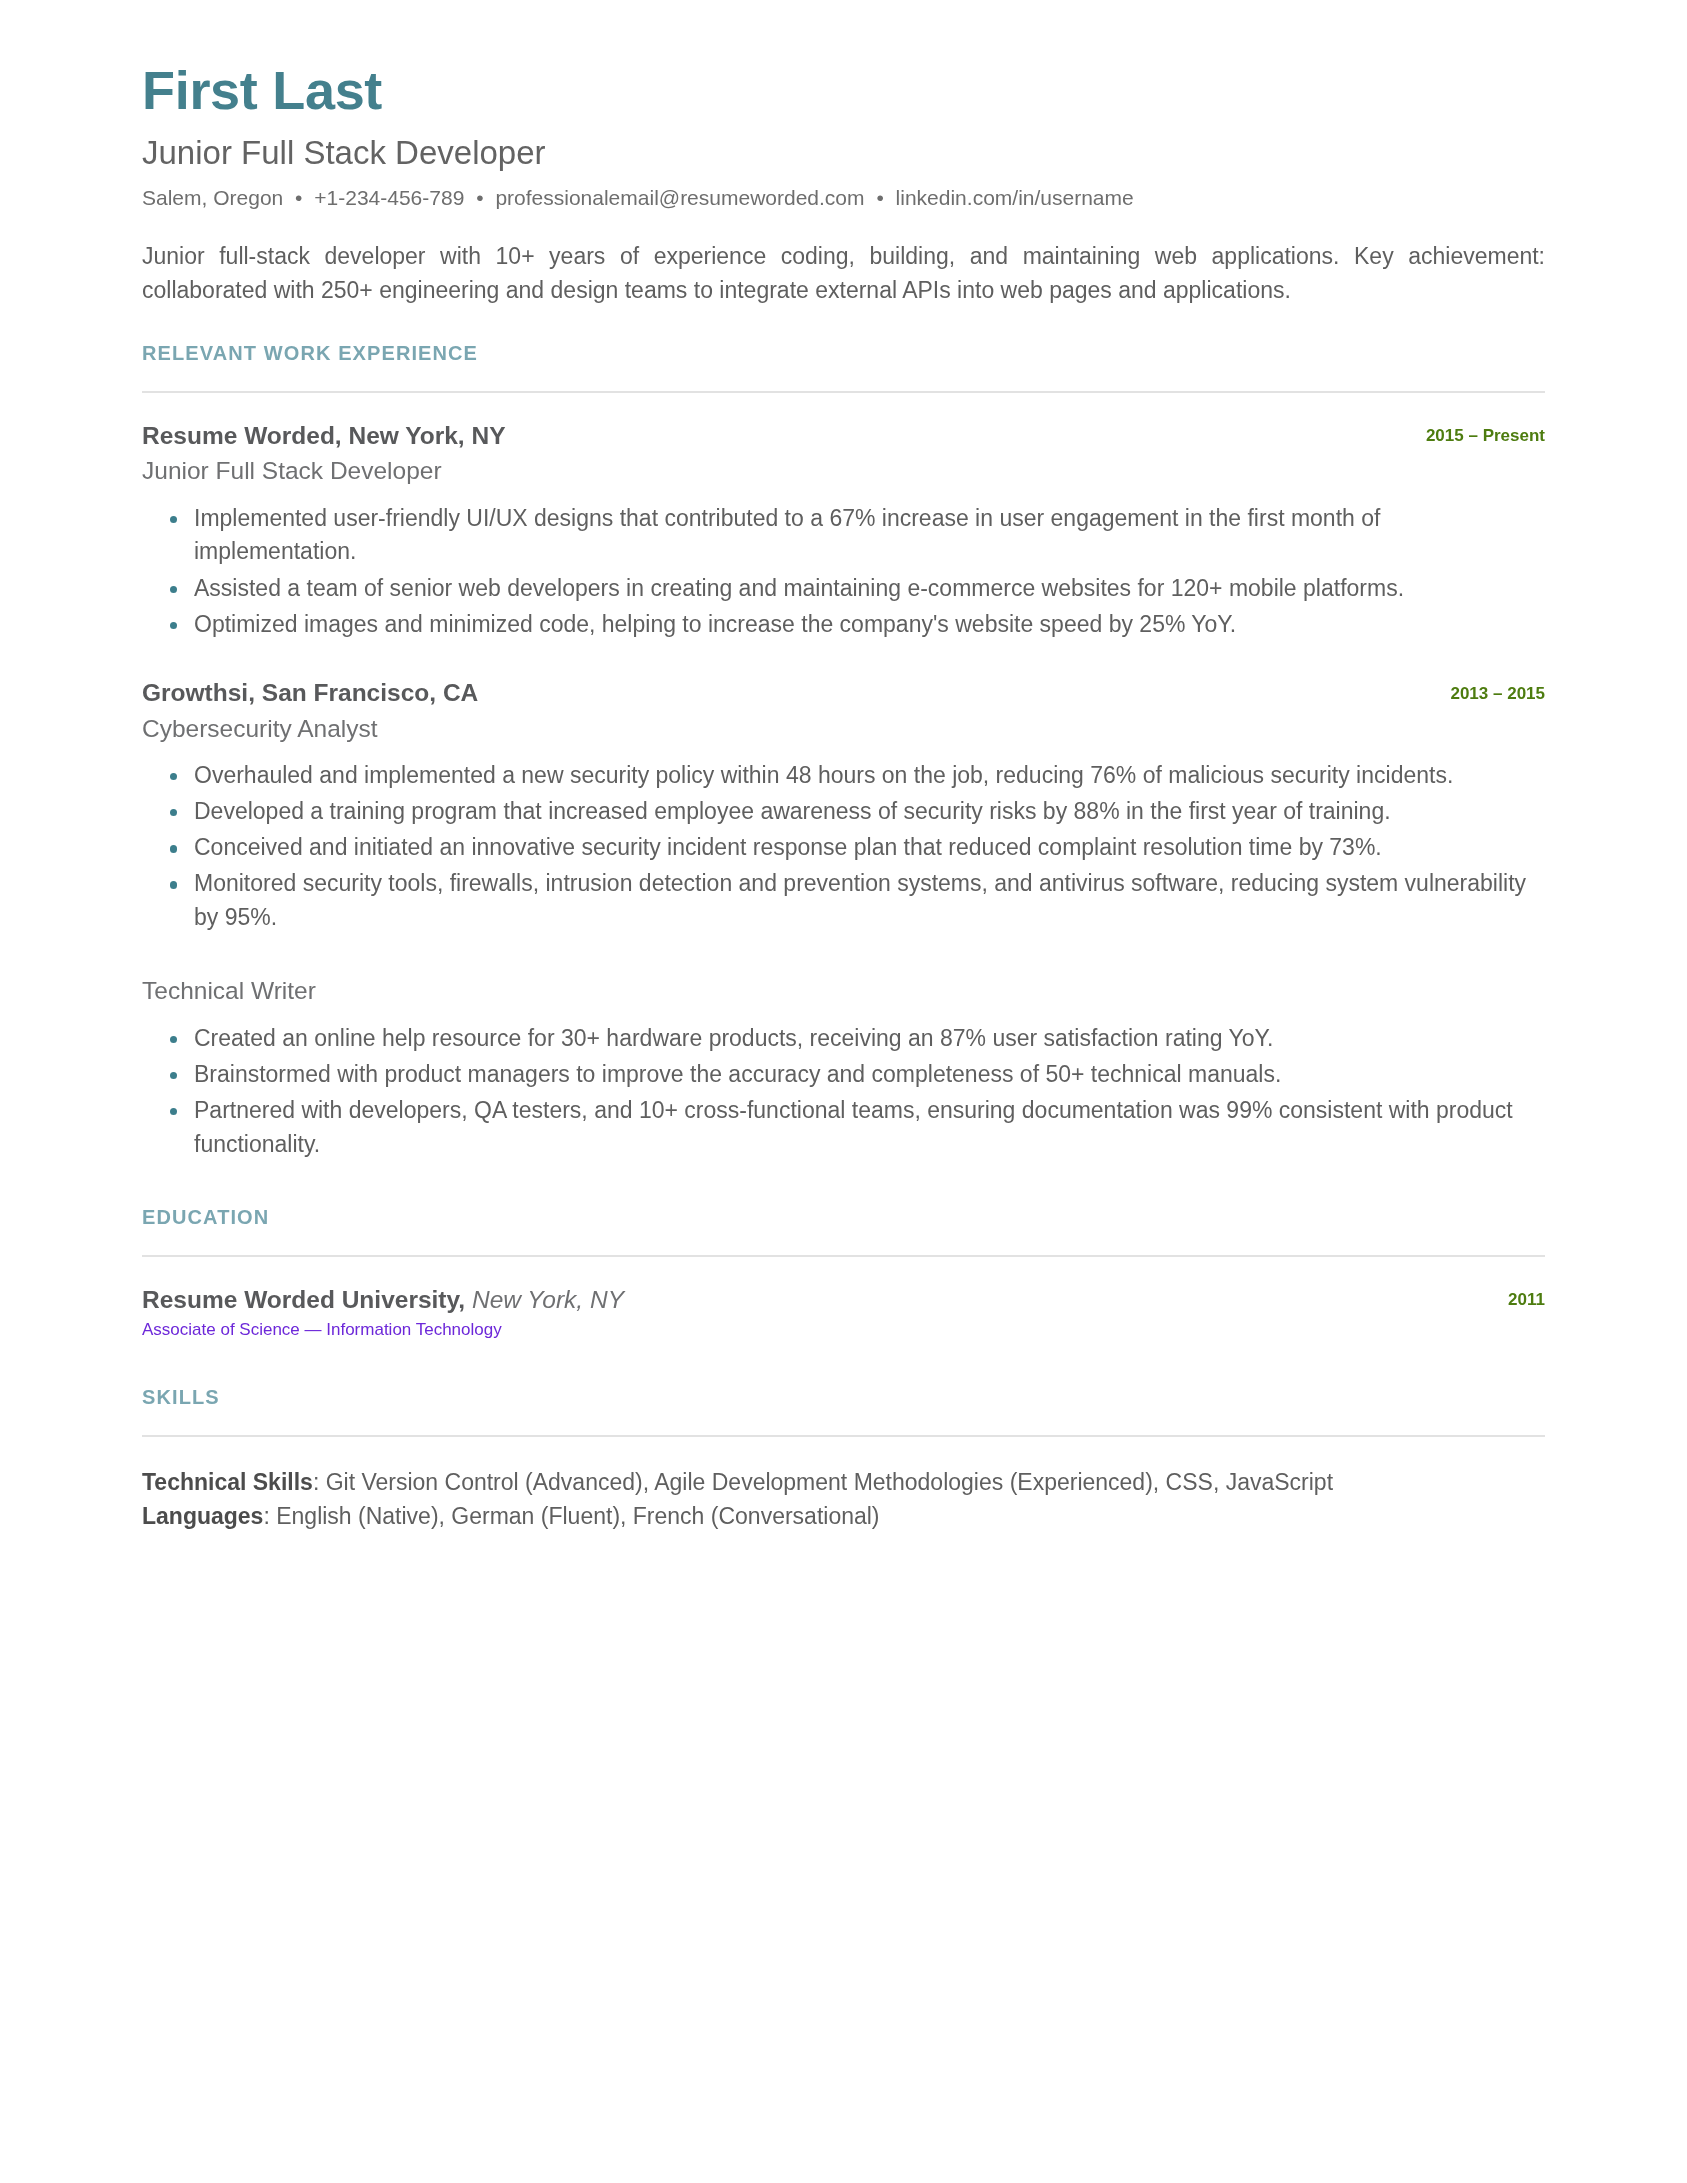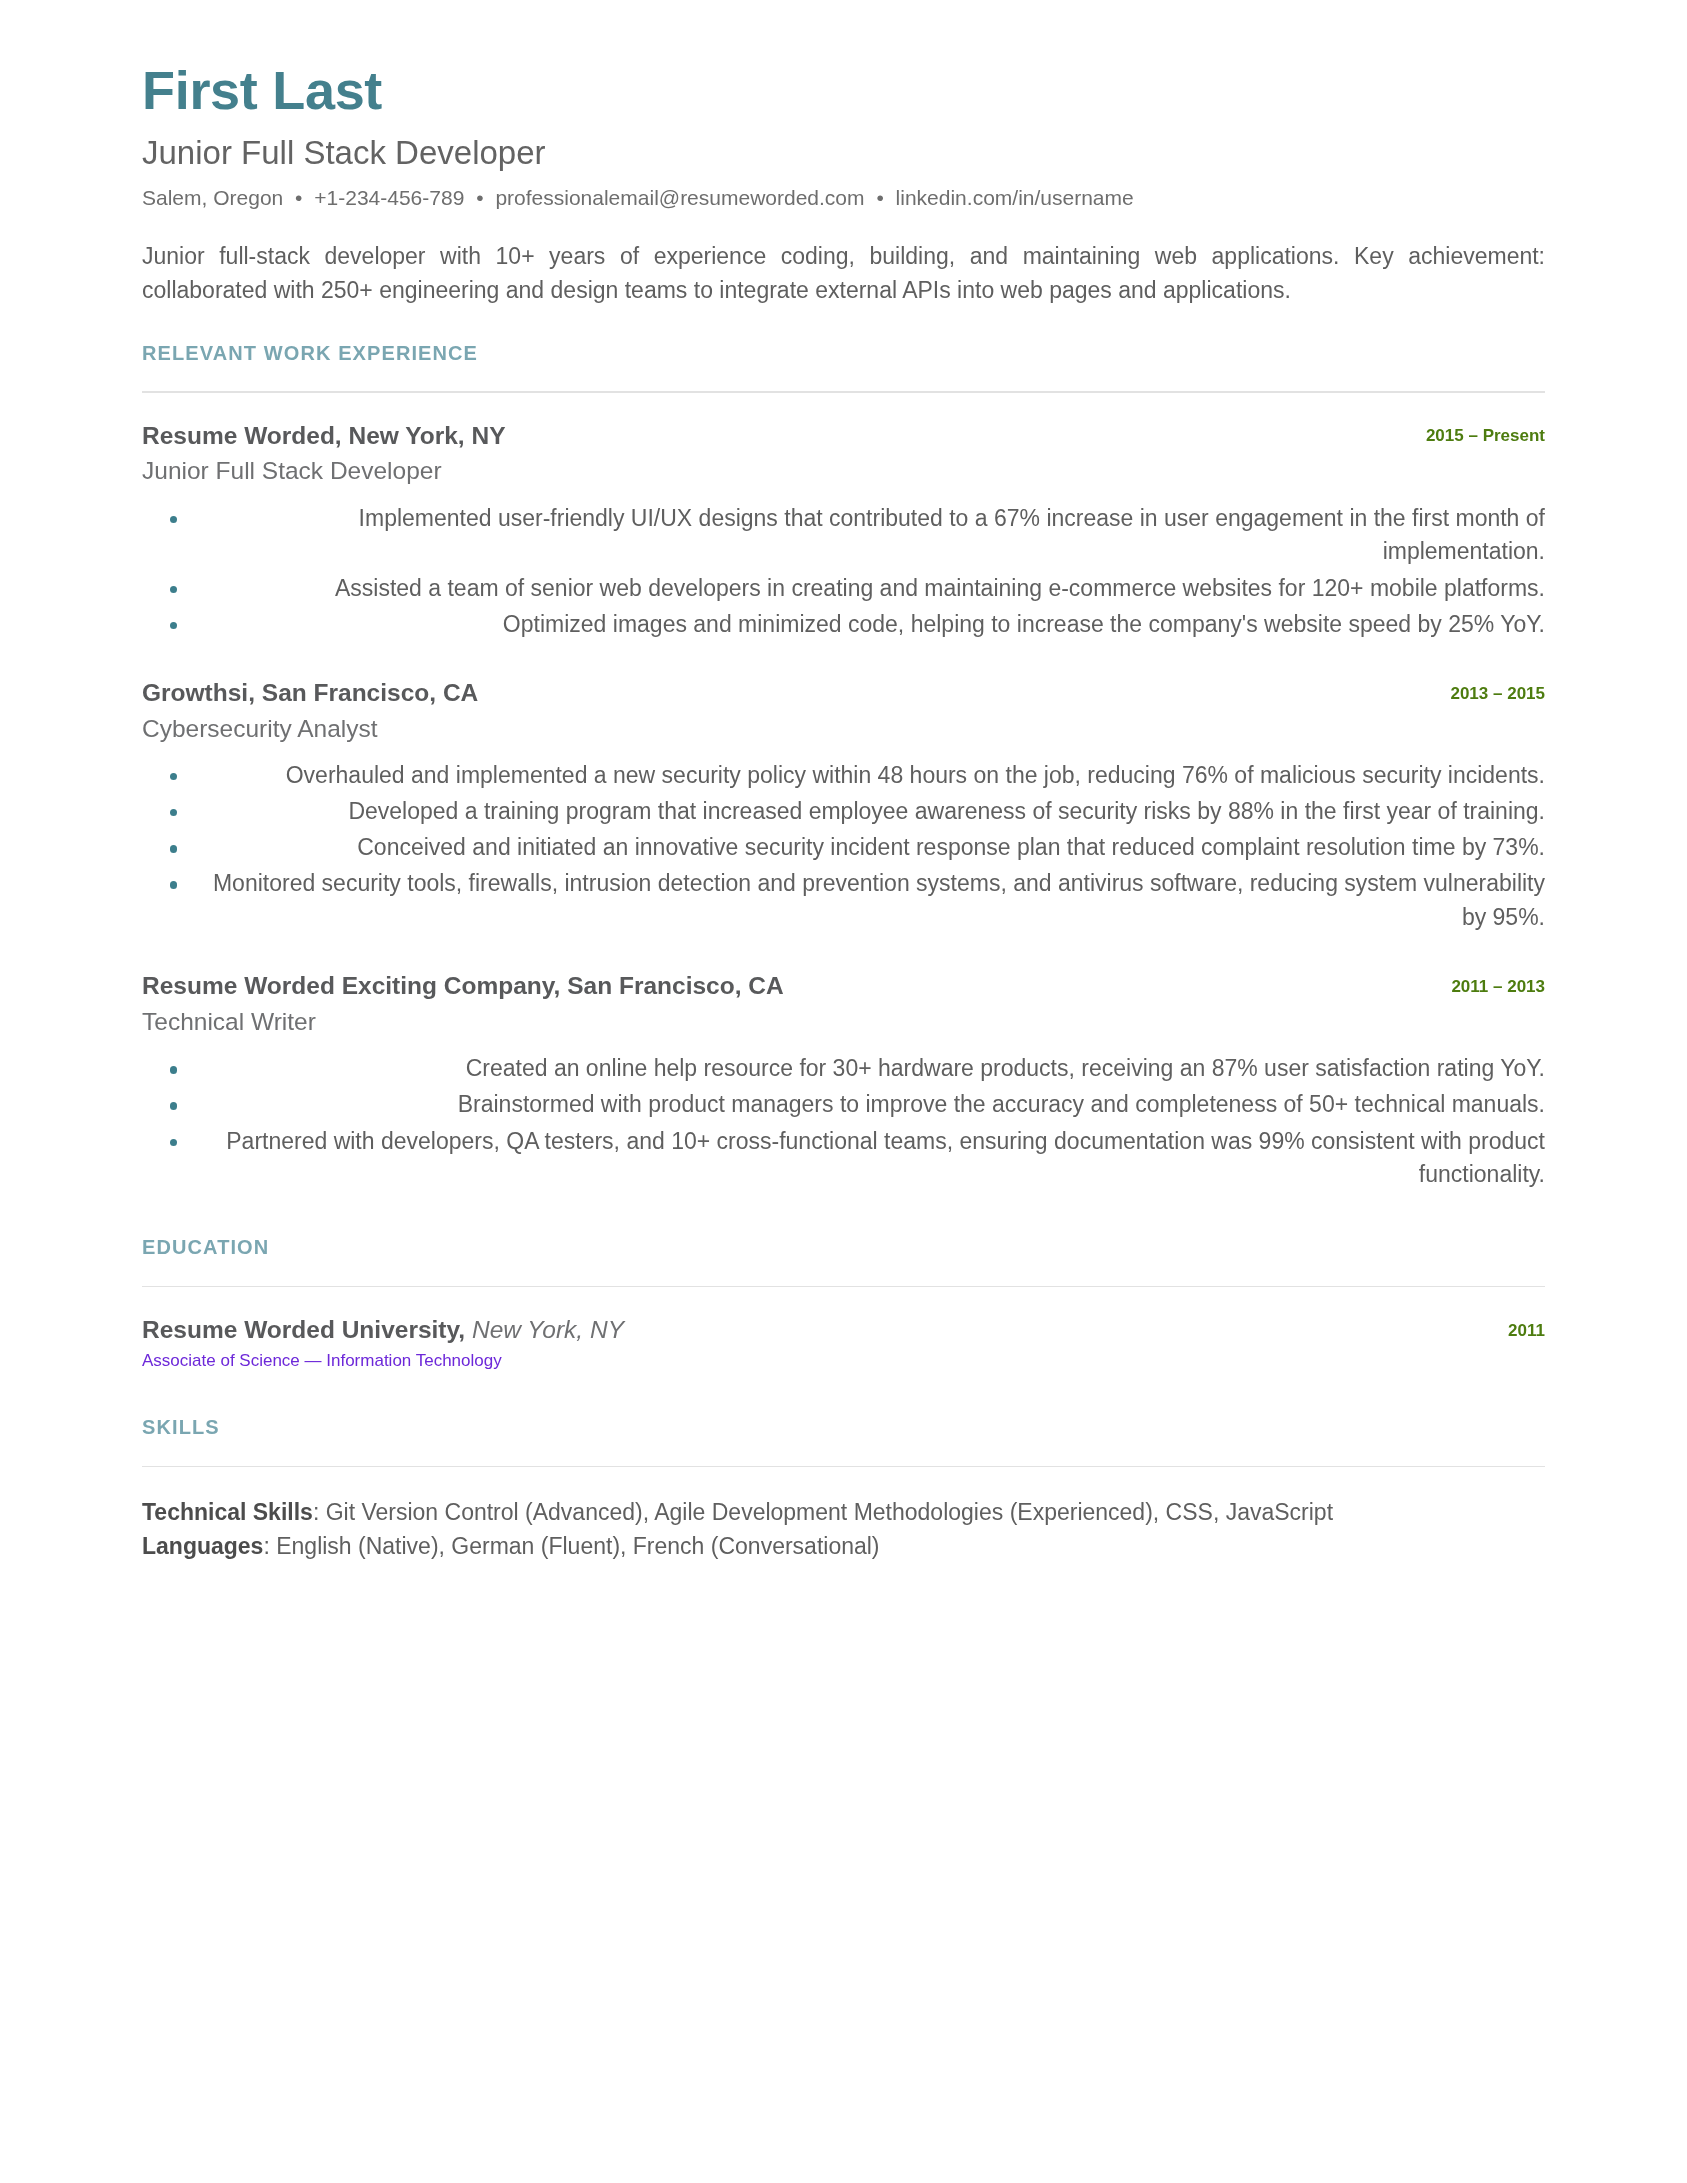--- a/index.html
+++ b/index.html
@@ -100,21 +100,20 @@
     font-weight: normal;
     color: #6f7072;
     line-height: 1.3;
     margin-top: 4px;
   }
 
   ul.bullets {
     list-style: none;
     margin: 14.6px 0 0 0;
     padding: 0;
-    text-align: right;
   }
   ul.bullets li {
     position: relative;
     font-size: 23px;
     color: #5f5f5f;
     line-height: 1.46;
     padding-left: 52px;
     margin-bottom: 2.6px;
   }
   ul.bullets li::before {
@@ -197,24 +196,20 @@
         <li>Overhauled and implemented a new security policy within 48 hours on the job, reducing 76% of malicious security incidents.</li>
         <li>Developed a training program that increased employee awareness of security risks by 88% in the first year of training.</li>
         <li>Conceived and initiated an innovative security incident response plan that reduced complaint resolution time by 73%.</li>
         <li>Monitored security tools, firewalls, intrusion detection and prevention systems, and antivirus software, reducing system vulnerability by 95%.</li>
       </ul>
     </div>
 
     <div class="gap-entry"></div>
 
     <div class="entry">
-      <div class="entry-top">
-        <div class="org">Resume Worded Exciting Company, San Francisco, CA</div>
-        <div class="dates">2011 – 2013</div>
-      </div>
       <div class="role">Technical Writer</div>
       <ul class="bullets">
         <li>Created an online help resource for 30+ hardware products, receiving an 87% user satisfaction rating YoY.</li>
         <li>Brainstormed with product managers to improve the accuracy and completeness of 50+ technical manuals.</li>
         <li>Partnered with developers, QA testers, and 10+ cross-functional teams, ensuring documentation was 99% consistent with product functionality.</li>
       </ul>
     </div>
 
   </div>
 

